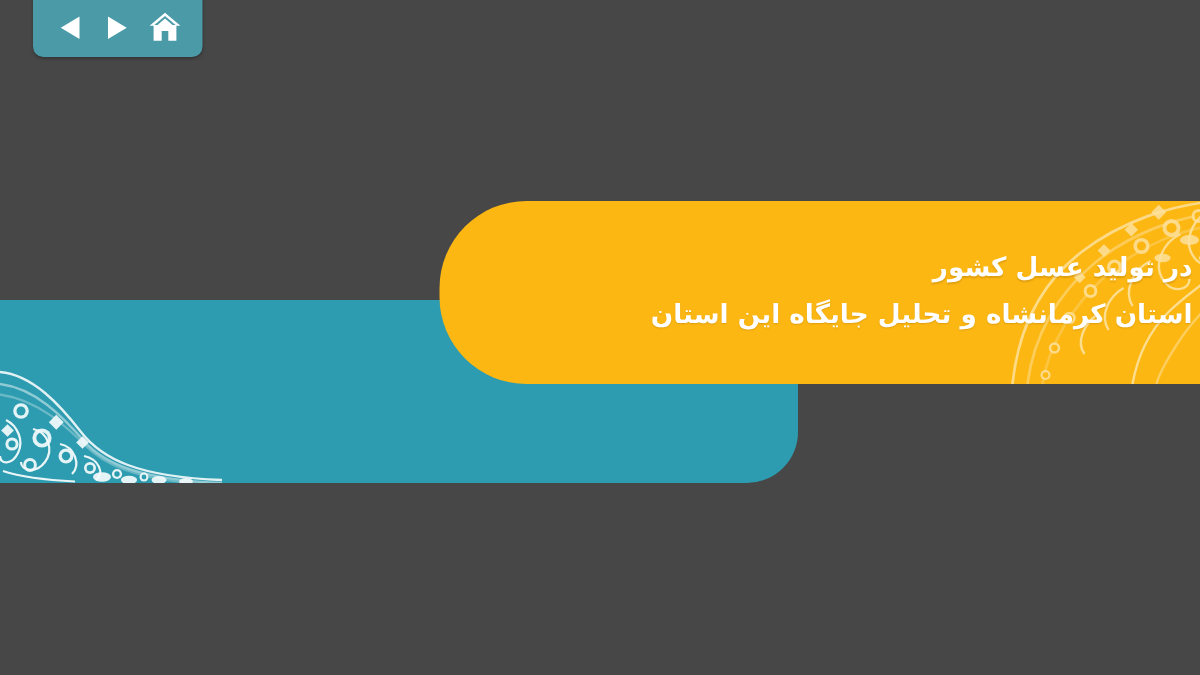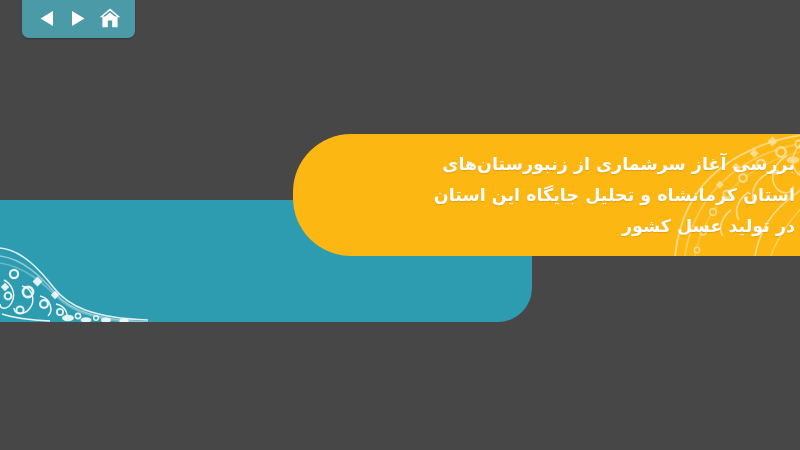--- a/index.html
+++ b/index.html
@@ -221,20 +221,19 @@
         <path d="M126 22 C114 28 108 42 114 52 C120 62 132 60 132 52"></path>
         <path d="M106 40 C94 46 88 60 94 70"></path>
         <path d="M88 58 C78 64 72 76 78 86"></path>
         <path d="M70 76 C62 82 56 94 62 102"></path>
         <path d="M150 48 C140 56 128 64 118 74 C108 84 98 100 94 122"></path>
         <path d="M152 62 C144 70 134 80 126 92 C118 104 112 114 110 122" opacity="0.6"></path>
       </g>
     </svg>
 
     <div id="title-block">
-      <div class="title-line">بررسی آغاز سرشماری از زنبورستان‌های</div>
+      <div class="title-line">در تولید عسل کشور</div>
       <div class="title-line">استان کرمانشاه و تحلیل جایگاه این استان</div>
-      <div class="title-line">در تولید عسل کشور</div>
     </div>
 
   </div>
 
 </div>
 
 </body></html>

